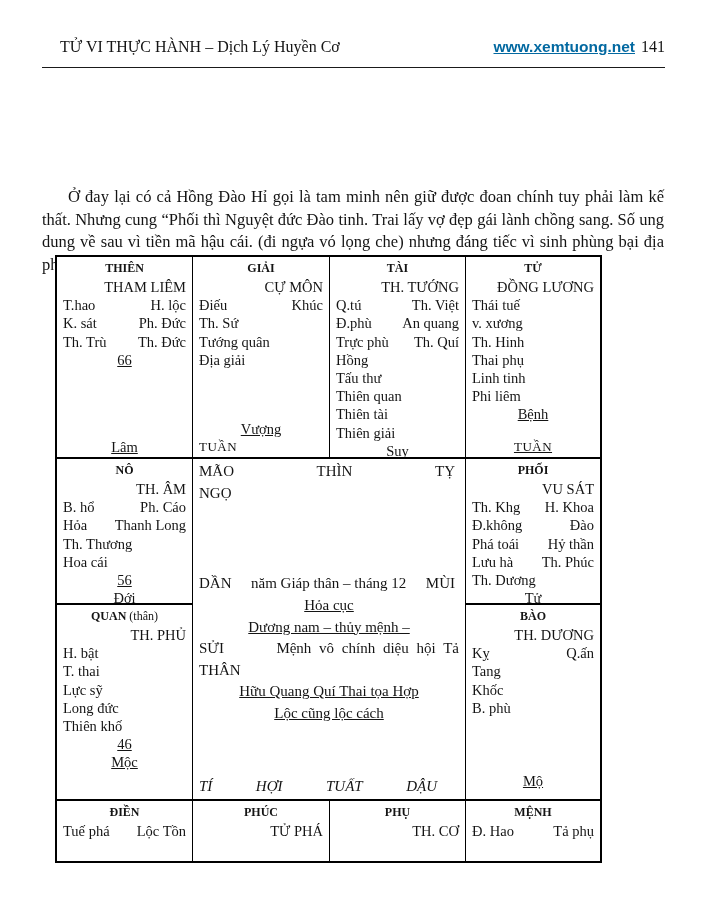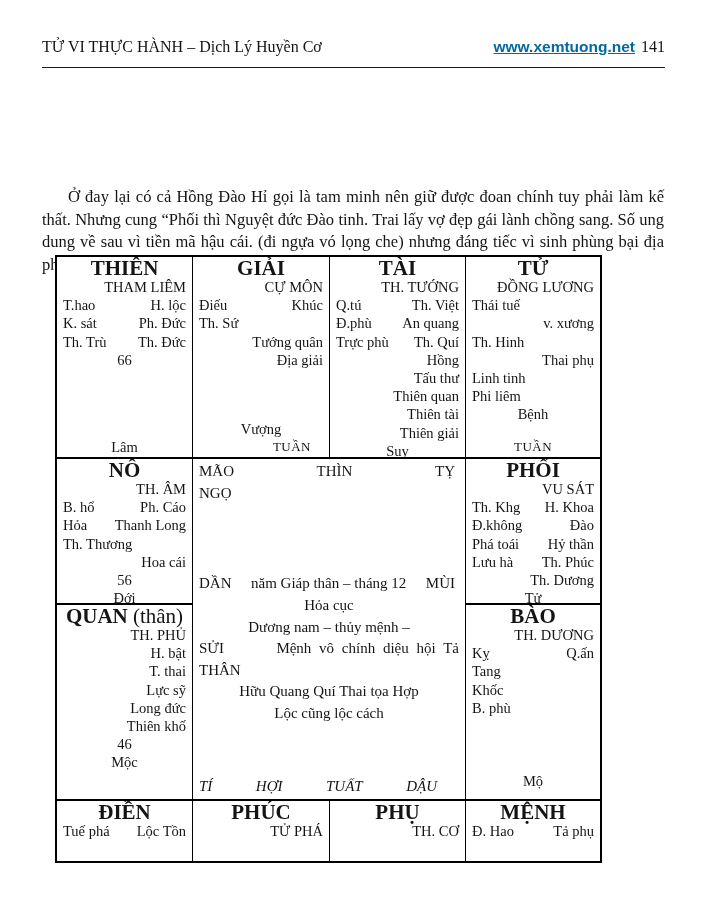--- a/index.html
+++ b/index.html
@@ -6,21 +6,21 @@
   .page{
     position:relative;
     width:705px;height:913px;
     background:#ffffff;
     font-family:"Liberation Serif","DejaVu Serif",serif;
     color:#141414;
     overflow:hidden;
   }
   
   .header{
-    position:absolute;left:42px;right:40px;top:38px;
+    position:absolute;left:60px;right:40px;top:38px;
     display:flex;justify-content:space-between;align-items:flex-end;
     font-size:16px;
   }
   .header .right{display:flex;align-items:baseline;gap:6px;}
   .site-link{
     font-family:"Liberation Sans","DejaVu Sans",sans-serif;
     font-weight:bold;color:#0369a1;text-decoration:underline;
     font-size:15.5px;cursor:pointer;
   }
   .header-rule{
@@ -49,27 +49,27 @@
     background:#fff;
   }
   .cell{
     display:flex;flex-direction:column;
     padding:2px 6px 1px 6px;
     font-size:14.5px;line-height:18.2px;
     overflow:hidden;box-sizing:border-box;
   }
   .br{border-right:1.5px solid #000;}
   .bb{border-bottom:2px solid #000;}
-  .cell .title{font-weight:bold;text-align:center;font-size:21px;line-height:19px;}
+  .cell .title{font-weight:bold;text-align:center;font-size:12px;line-height:19px;}
   .cell .title .normal{font-weight:normal;}
   .cell .sub{text-align:right;}
   .ln{white-space:nowrap;}
   .pair{display:flex;justify-content:space-between;}
-  .tr{text-align:right;}
-  .tc{text-align:center;}
+  .tr{}
+  .tc{text-align:center;text-decoration:underline;}
   .sp{flex:1 1 auto;}
   .caps-small{font-size:13px;letter-spacing:.5px;}
   .tuan{padding-right:12px;}
   .mo-gap{margin-bottom:8px;}
   
   .center{grid-column:2 / span 2;grid-row:2 / span 2;}
   .center .ln{line-height:21.6px;font-size:15px;}
   .center .info-just{word-spacing:4px;}
   .center .branch-top{padding-right:4px;}
   .center .branch-bottom{padding-right:22px;font-style:italic;}

